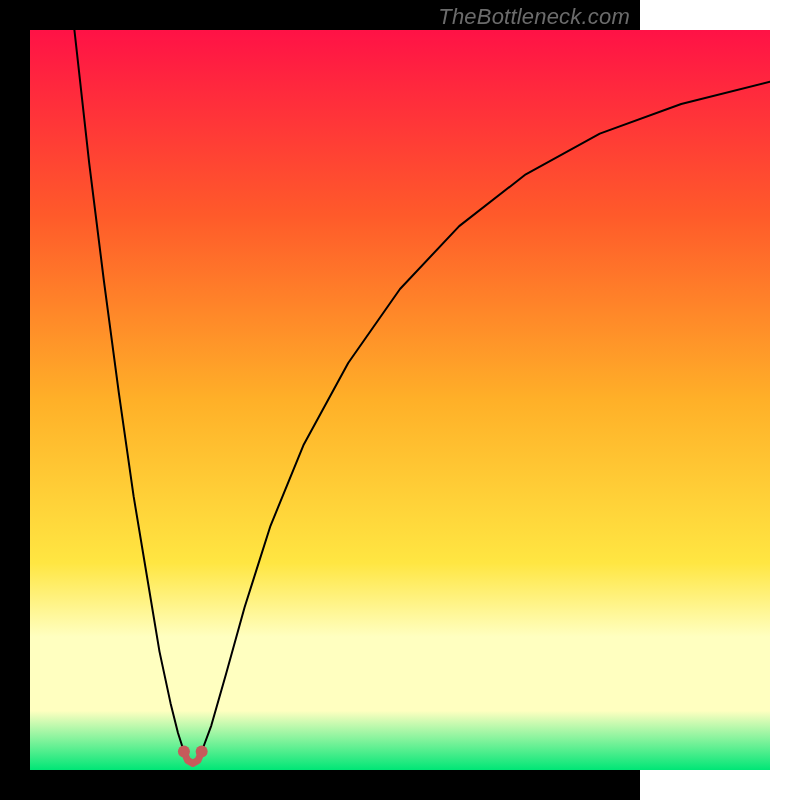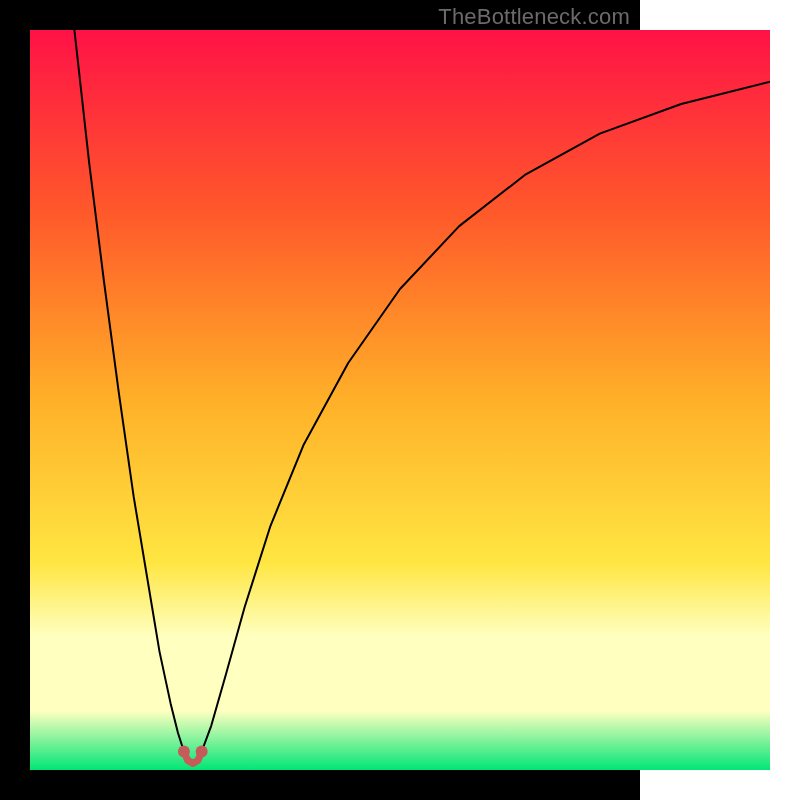--- a/index.html
+++ b/index.html
@@ -8,20 +8,21 @@
     width: 800px;
     height: 800px;
     overflow: hidden;
     font-family: Arial, Helvetica, sans-serif;
   }
   .outer {
     width: 640px;
     height: 800px;
     background: #000;
     position: relative;
+    font-style: italic;
   }
   .watermark {
     position: absolute;
     top: 4px;
     right: 10px;
     color: #6b6b6b;
     font-size: 22px;
     font-weight: 400;
     z-index: 5;
     letter-spacing: 0.2px;

